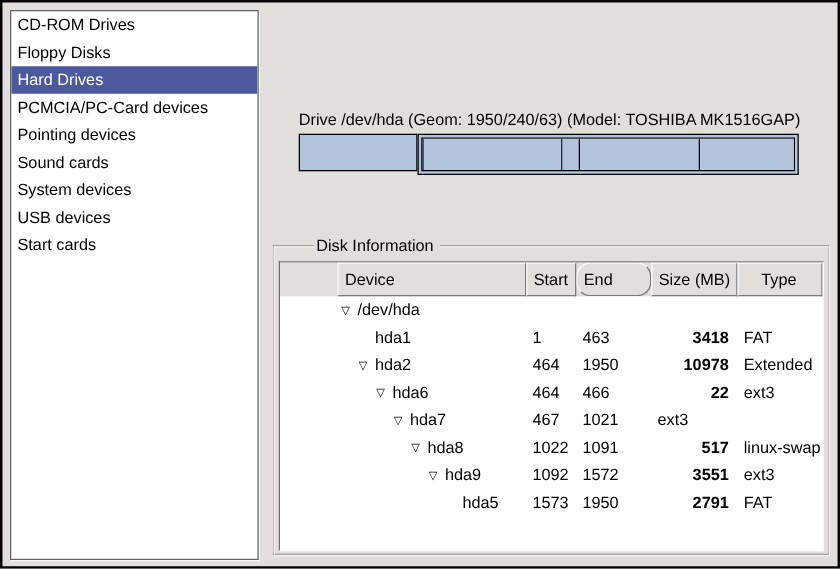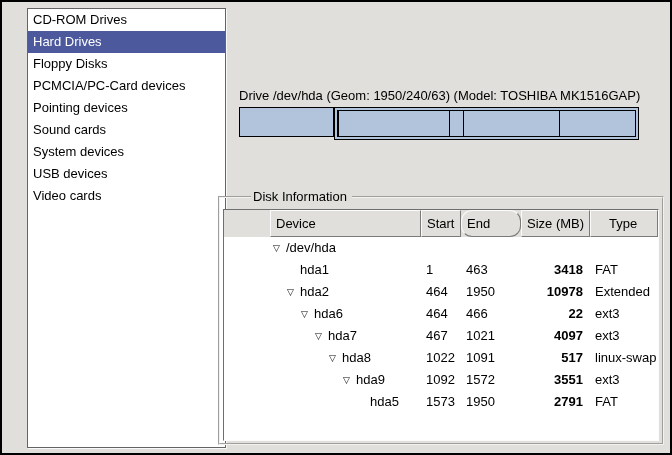--- a/index.html
+++ b/index.html
@@ -4,21 +4,21 @@
 <style>
   html,body{margin:0;padding:0;background:#fff;}
   .window{
     position:relative;width:672px;height:455px;box-sizing:border-box;
     background:#e0dfdb;border:2px solid #000;overflow:hidden;
     font-family:"Liberation Sans","DejaVu Sans",sans-serif;font-size:13px;color:#000;
   }
   
   .sidebar{
     position:absolute;left:6px;top:6px;width:199px;height:440px;box-sizing:border-box;
-    background:#ffffff;border:1px solid #646464;box-shadow:1px 1px 0 #f9f9f9;overflow:hidden;margin-left:19px;
+    background:#ffffff;border:1px solid #646464;box-shadow:1px 1px 0 #f9f9f9;overflow:hidden;
   }
   .sidebar-item{height:22px;line-height:22px;padding-left:5px;white-space:nowrap;cursor:default;}
   .sidebar-item.selected{background:#4c5a9d;color:#ffffff;}
   
   .drive-title{position:absolute;left:237px;top:84px;height:20px;line-height:20px;white-space:nowrap;}
   .partition-bar{position:absolute;left:237px;top:105px;width:400px;height:30px;}
   .seg{position:absolute;box-sizing:border-box;border:1px solid #000;background:#b2c3dc;}
   .seg-primary{left:0;top:0;height:30px;}
   .seg-extended{top:0;height:33px;}
   .logical-box{position:absolute;left:2px;right:2px;top:2px;bottom:2px;box-sizing:border-box;
@@ -44,28 +44,28 @@
   .indent{display:inline-block;height:1px;}
   .expander{display:inline-block;width:13px;font-size:9px;vertical-align:1px;color:#000;}
 </style>
 </head>
 <body>
 
 <div class="window">
 
   <div class="sidebar">
       <div class="sidebar-item">CD-ROM Drives</div>
+      <div class="sidebar-item">Floppy Disks</div>
       <div class="sidebar-item selected">Hard Drives</div>
-      <div class="sidebar-item">Floppy Disks</div>
       <div class="sidebar-item">PCMCIA/PC-Card devices</div>
       <div class="sidebar-item">Pointing devices</div>
       <div class="sidebar-item">Sound cards</div>
       <div class="sidebar-item">System devices</div>
       <div class="sidebar-item">USB devices</div>
-      <div class="sidebar-item">Video cards</div>
+      <div class="sidebar-item">Start cards</div>
     </div>
 
   <div class="drive-title">Drive /dev/hda (Geom: 1950/240/63) (Model: TOSHIBA MK1516GAP)</div>
 
   <div class="partition-bar">
     <div class="seg seg-primary" style="width: 23.74%; background: rgb(178, 195, 220);"></div>
     <div class="seg seg-extended" style="left: 23.74%; width: 76.26%; background: rgb(178, 195, 220);">
       <div class="logical-box">
           <div class="logical-seg divider" style="flex: 0 0 0.2%; background: rgb(178, 195, 220);"></div>
           <div class="logical-seg divider" style="flex: 0 0 37.32%; background: rgb(178, 195, 220);"></div>
@@ -112,21 +112,20 @@
             <div class="td c0"><span class="indent" style="width: 31px;"></span><span class="expander">▽</span><span>hda6</span></div>
             <div class="td c1">464</div>
             <div class="td c2">466</div>
             <div class="td c3">22</div>
             <div class="td c4">ext3</div>
           </div>
           <div class="trow">
             <div class="td c0"><span class="indent" style="width: 45px;"></span><span class="expander">▽</span><span>hda7</span></div>
             <div class="td c1">467</div>
             <div class="td c2">1021</div>
-            <div class="td c3">4097</div>
             <div class="td c4">ext3</div>
           </div>
           <div class="trow">
             <div class="td c0"><span class="indent" style="width: 59px;"></span><span class="expander">▽</span><span>hda8</span></div>
             <div class="td c1">1022</div>
             <div class="td c2">1091</div>
             <div class="td c3">517</div>
             <div class="td c4">linux-swap</div>
           </div>
           <div class="trow">

